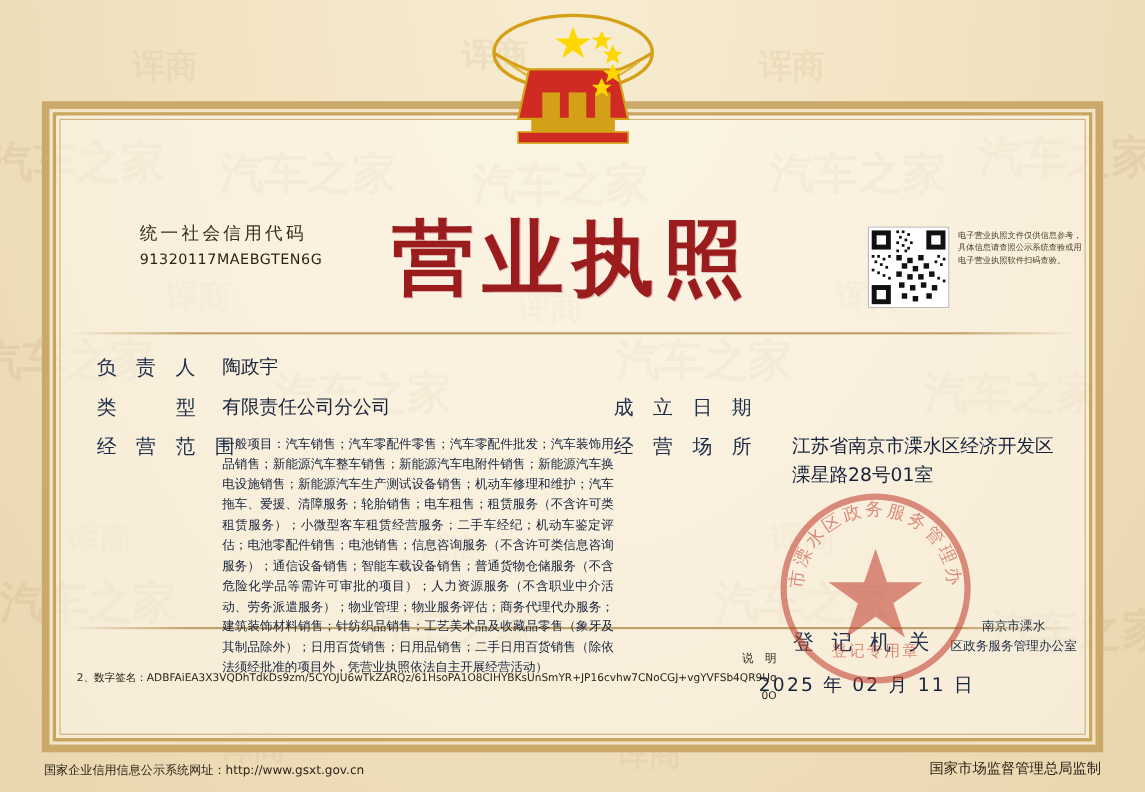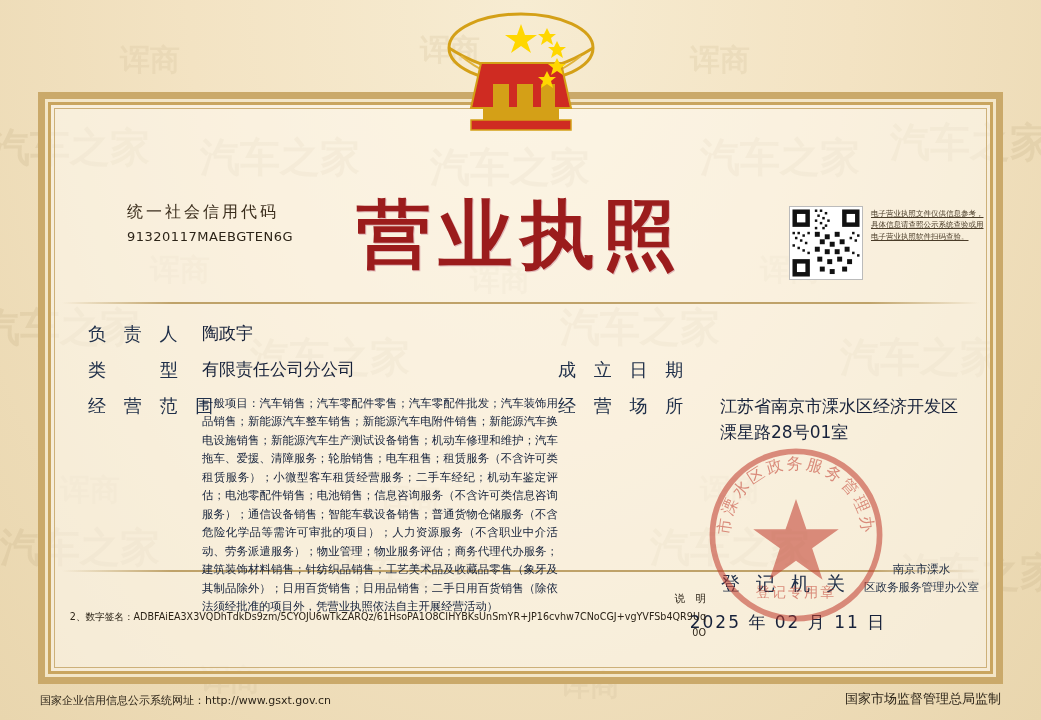--- a/index.html
+++ b/index.html
@@ -65,21 +65,20 @@
 
   
   .qr-wrap{position:absolute;right:52px;top:206px;z-index:4;display:flex;gap:8px;}
   .qr{
     width:72px;height:72px;background:#fff;border:1px solid #bbb;
     display:block;
   }
   .qr-note{
     width:118px;font-size:7.5px;line-height:1.5;color:#4a3c28;
     padding-top:2px;
-    text-decoration:underline;
   }
 
   
   .hr{
     position:absolute;left:62px;right:62px;top:302px;height:2px;
     background:linear-gradient(90deg,rgba(190,160,105,0),#bfa269 12%,#bfa269 88%,rgba(190,160,105,0));
     z-index:4;
   }
   .hr2{top:570px;}
 

